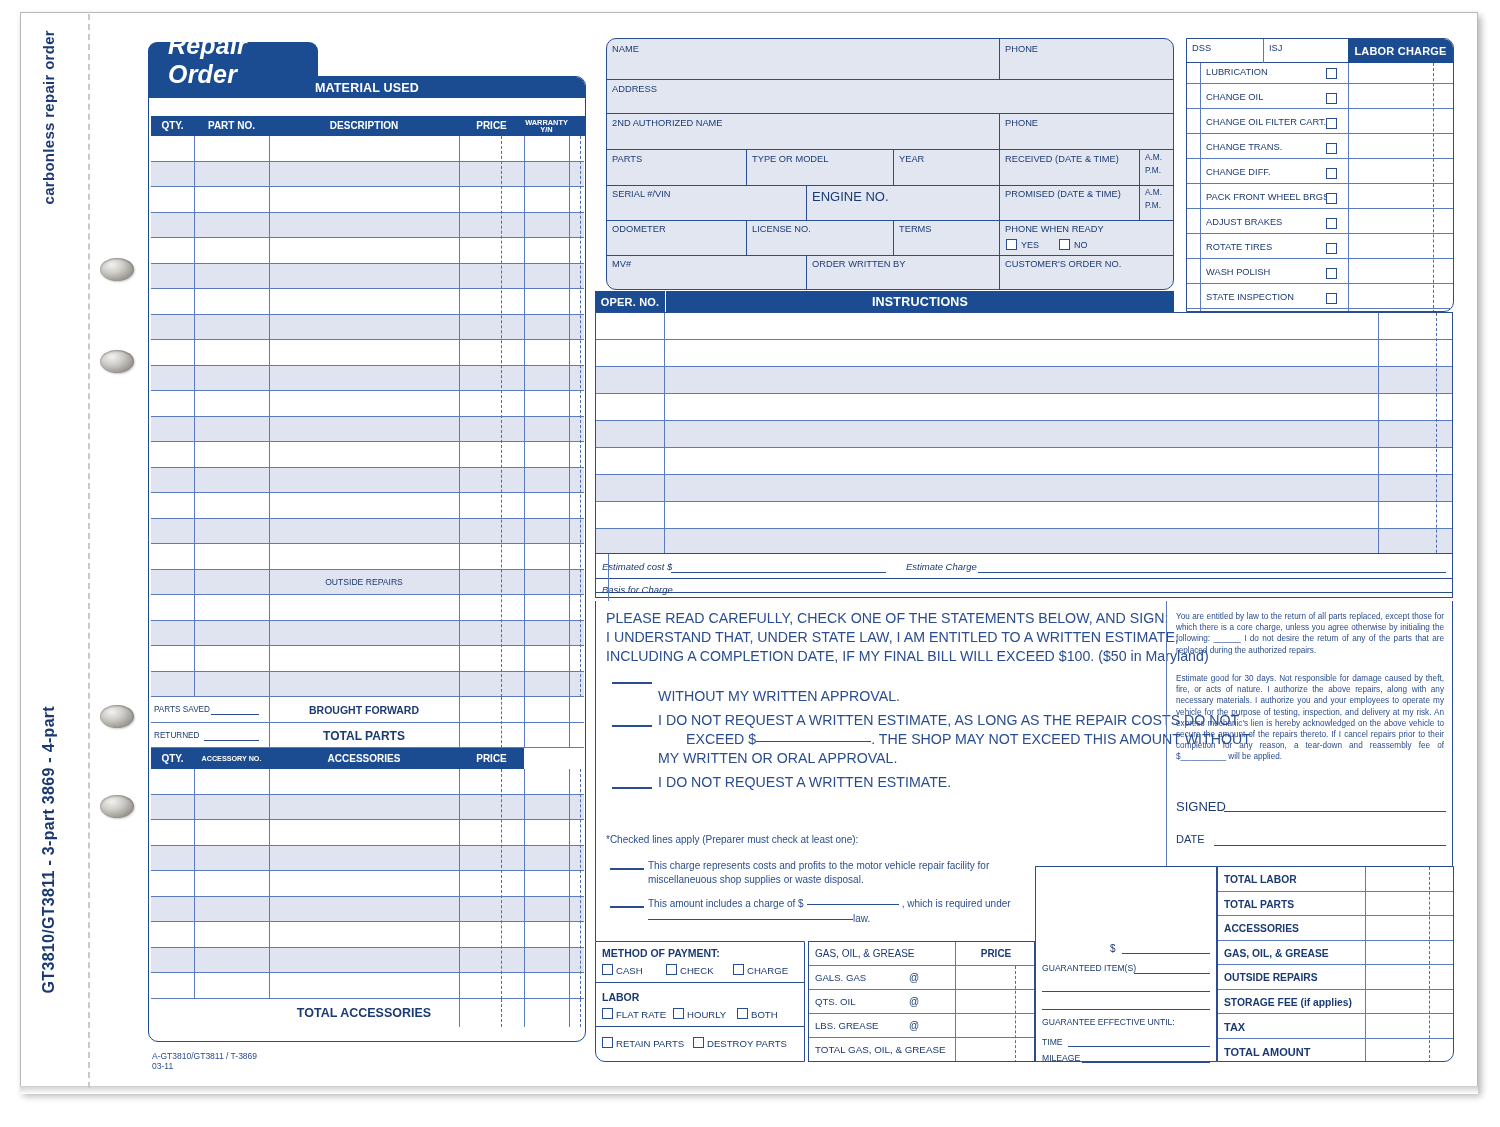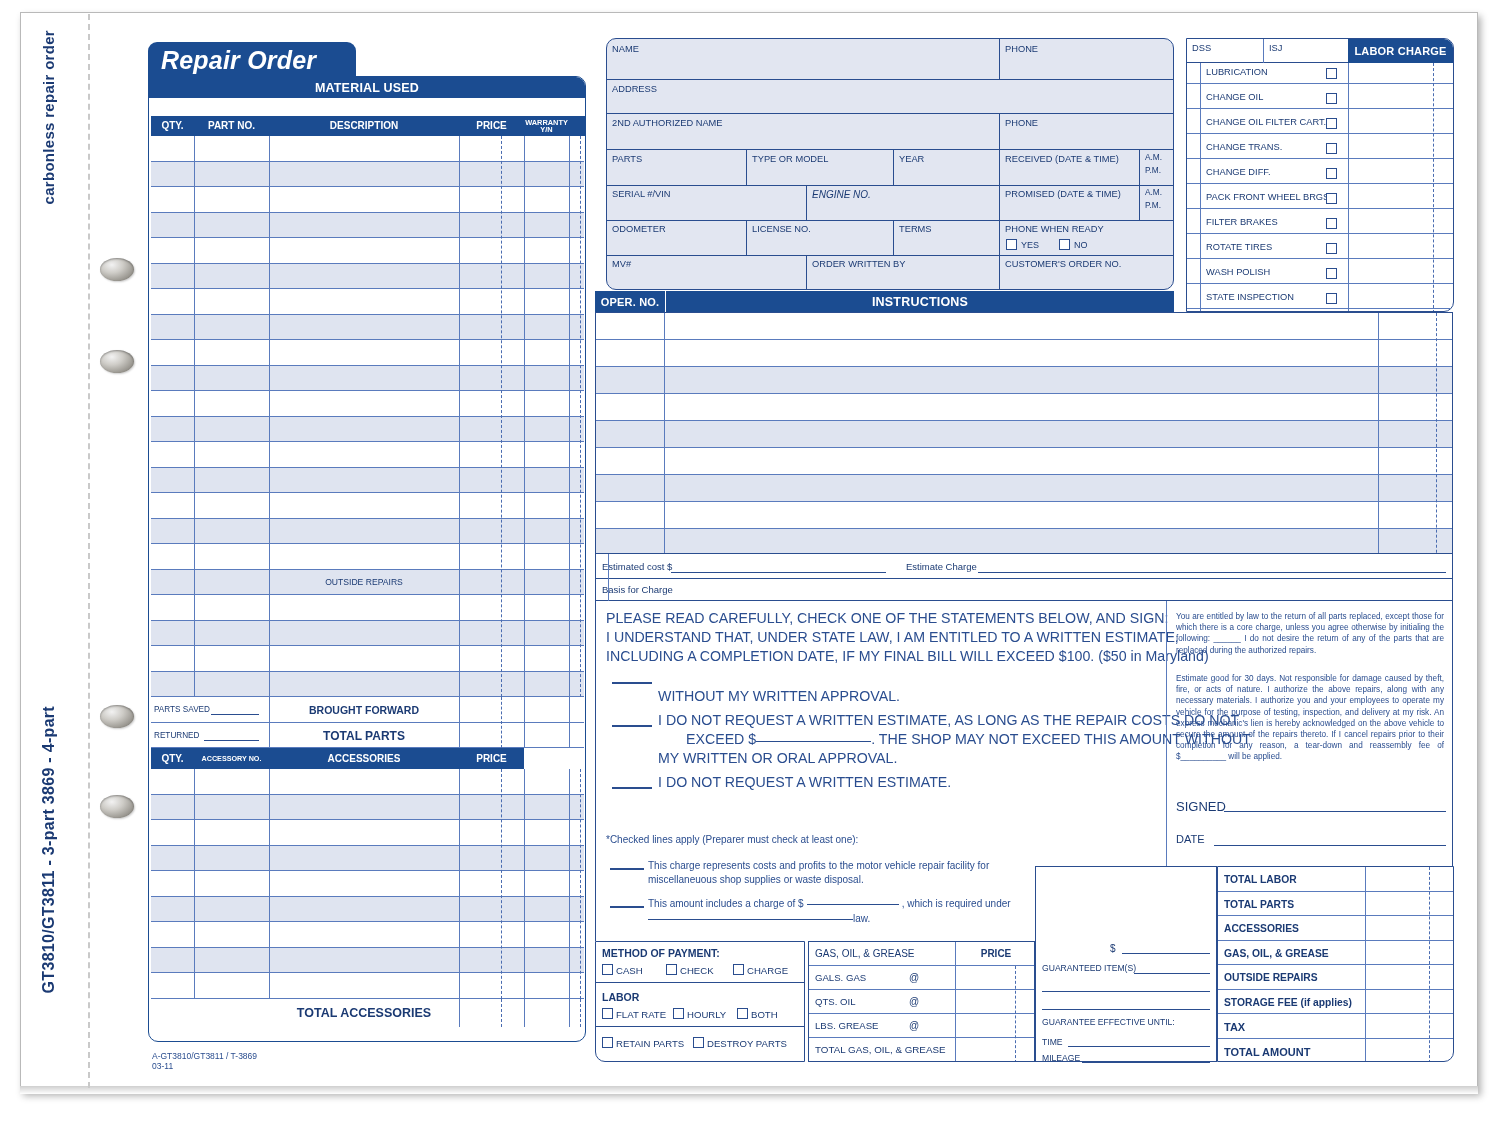--- a/index.html
+++ b/index.html
@@ -30,24 +30,24 @@
         box-shadow:inset 0 1px 2px rgba(0,0,0,.35),1px 1px 2px rgba(0,0,0,.2);}
   .bar{background:#1b4c91;color:#fff;font-weight:bold;text-align:center;
        display:flex;align-items:center;justify-content:center;letter-spacing:.2px;}
   .alt{background:#dfe4f0;}
   .wht{background:#ffffff;}
 
   .chk{display:inline-block;width:11px;height:11px;border:1.4px solid #2a4d8f;
        background:#fff;vertical-align:middle;box-sizing:border-box;}
 
   
-  #title-tab{position:absolute;left:148px;top:42px;width:208px;height:36px;
+  #title-tab{position:absolute;left:148px;top:42px;width:170px;height:36px;
      background:#1b4c91;border-radius:9px 9px 0 0;color:#fff;
      font-size:25px;font-weight:bold;font-style:italic;
-     display:flex;align-items:center;padding-left:13px;box-sizing:border-box;
+     display:flex;align-items:center;padding-left:20px;box-sizing:border-box;
      letter-spacing:.2px;z-index:3;}
 
   
   #mat-panel{position:absolute;left:148px;top:76px;width:438px;height:966px;
      border:1.6px solid #1b4c91;border-radius:0 10px 10px 10px;box-sizing:border-box;
      background:#fff;overflow:hidden;}
   #mat-used{position:absolute;left:0;top:0;width:100%;height:21px;font-size:12.5px;}
   #allparts{position:absolute;left:2px;top:22px;width:433px;height:17px;
      border:1px solid #5a7bbd;box-sizing:border-box;background:#fff;
      font-size:8.3px;color:#1b3a73;font-weight:bold;display:flex;align-items:center;
@@ -83,22 +83,22 @@
   
   #svc{position:absolute;left:1186px;top:38px;width:268px;height:274px;
      border:1.6px solid #2a4d8f;border-radius:0 10px 10px 0;box-sizing:border-box;
      background:#fff;overflow:hidden;}
   .svcrow{position:absolute;left:0;width:100%;height:21px;
      border-bottom:1.1px solid #5a7bbd;box-sizing:border-box;}
   .svcname{position:absolute;left:19px;top:4px;font-size:9.3px;color:#1b3a73;white-space:nowrap;}
   .svcchk{position:absolute;left:139px;top:4.5px;}
 
   
-  #est{position:absolute;left:595px;top:553px;width:858px;height:48px;
-       border:1.5px solid #2a4d8f;box-sizing:border-box;background:#fff;}
+  #est{position:absolute;left:595px;top:553px;width:858px;height:40px;
+       border:1.5px solid #2a4d8f;box-sizing:border-box;background:#fff;font-style:italic;}
 
   
   #legal{position:absolute;left:595px;top:601px;width:858px;height:340px;
        border-left:1.5px solid #2a4d8f;border-right:1.5px solid #2a4d8f;box-sizing:border-box;background:#fff;}
   .legal-txt{color:#2a4d8f;font-size:14.2px;line-height:19.5px;}
   .fine{color:#2a4d8f;font-size:8.2px;line-height:11.2px;text-align:justify;}
   .small-txt{color:#2a4d8f;font-size:10px;line-height:14.5px;}
 
   .uline{display:inline-block;border-bottom:1.5px solid #2a4d8f;vertical-align:2px;}
 
@@ -237,21 +237,21 @@
     <div style="position: absolute; left: 145px; top: 115px; font-size: 9.3px; color: rgb(27, 58, 115); white-space: nowrap;">TYPE OR MODEL</div>
     <div style="position: absolute; left: 292px; top: 115px; font-size: 9.3px; color: rgb(27, 58, 115); white-space: nowrap;">YEAR</div>
     <div style="position: absolute; left: 398px; top: 115px; font-size: 9.3px; color: rgb(27, 58, 115); white-space: nowrap;">RECEIVED (DATE &amp; TIME)</div>
     <div style="position: absolute; left: 538px; top: 113px; font-size: 8.3px; color: rgb(27, 58, 115); white-space: nowrap;">A.M.</div>
     <div style="position: absolute; left: 538px; top: 126px; font-size: 8.3px; color: rgb(27, 58, 115); white-space: nowrap;">P.M.</div>
     <div class="v" style="left: 139px; top: 110px; height: 36px;"></div>
     <div class="v" style="left: 286px; top: 110px; height: 36px;"></div>
     <div class="v" style="left: 392px; top: 110px; height: 36px;"></div>
     <div class="v" style="left: 532px; top: 110px; height: 36px;"></div>
     <div style="position: absolute; left: 5px; top: 150px; font-size: 9.3px; color: rgb(27, 58, 115); white-space: nowrap;">SERIAL #/VIN</div>
-    <div style="position: absolute; left: 205px; top: 150px; font-size: 10px; color: rgb(27, 58, 115); white-space: nowrap; font-style: italic;">ENGINE NO.</div>
+    <div style="position: absolute; left: 205px; top: 150px; font-size: 13px; color: rgb(27, 58, 115); white-space: nowrap;">ENGINE NO.</div>
     <div style="position: absolute; left: 398px; top: 150px; font-size: 9.3px; color: rgb(27, 58, 115); white-space: nowrap;">PROMISED (DATE &amp; TIME)</div>
     <div style="position: absolute; left: 538px; top: 148px; font-size: 8.3px; color: rgb(27, 58, 115); white-space: nowrap;">A.M.</div>
     <div style="position: absolute; left: 538px; top: 161px; font-size: 8.3px; color: rgb(27, 58, 115); white-space: nowrap;">P.M.</div>
     <div class="v" style="left: 199px; top: 146px; height: 35px;"></div>
     <div class="v" style="left: 392px; top: 146px; height: 35px;"></div>
     <div class="v" style="left: 532px; top: 146px; height: 35px;"></div>
     <div style="position: absolute; left: 5px; top: 185px; font-size: 9.3px; color: rgb(27, 58, 115); white-space: nowrap;">ODOMETER</div>
     <div style="position: absolute; left: 145px; top: 185px; font-size: 9.3px; color: rgb(27, 58, 115); white-space: nowrap;">LICENSE NO.</div>
     <div style="position: absolute; left: 292px; top: 185px; font-size: 9.3px; color: rgb(27, 58, 115); white-space: nowrap;">TERMS</div>
     <div style="position: absolute; left: 398px; top: 185px; font-size: 9.3px; color: rgb(27, 58, 115); white-space: nowrap;">PHONE WHEN READY</div>
@@ -311,21 +311,21 @@
     </div>
     <div class="svcrow" style="top: 124px;">
       <div class="svcname">CHANGE DIFF.</div>
       <span class="chk svcchk"></span>
     </div>
     <div class="svcrow" style="top: 149px;">
       <div class="svcname">PACK FRONT WHEEL BRGS</div>
       <span class="chk svcchk"></span>
     </div>
     <div class="svcrow" style="top: 174px;">
-      <div class="svcname">FILTER BRAKES</div>
+      <div class="svcname">ADJUST BRAKES</div>
       <span class="chk svcchk"></span>
     </div>
     <div class="svcrow" style="top: 199px;">
       <div class="svcname">ROTATE TIRES</div>
       <span class="chk svcchk"></span>
     </div>
     <div class="svcrow" style="top: 224px;">
       <div class="svcname">WASH POLISH</div>
       <span class="chk svcchk"></span>
     </div>

